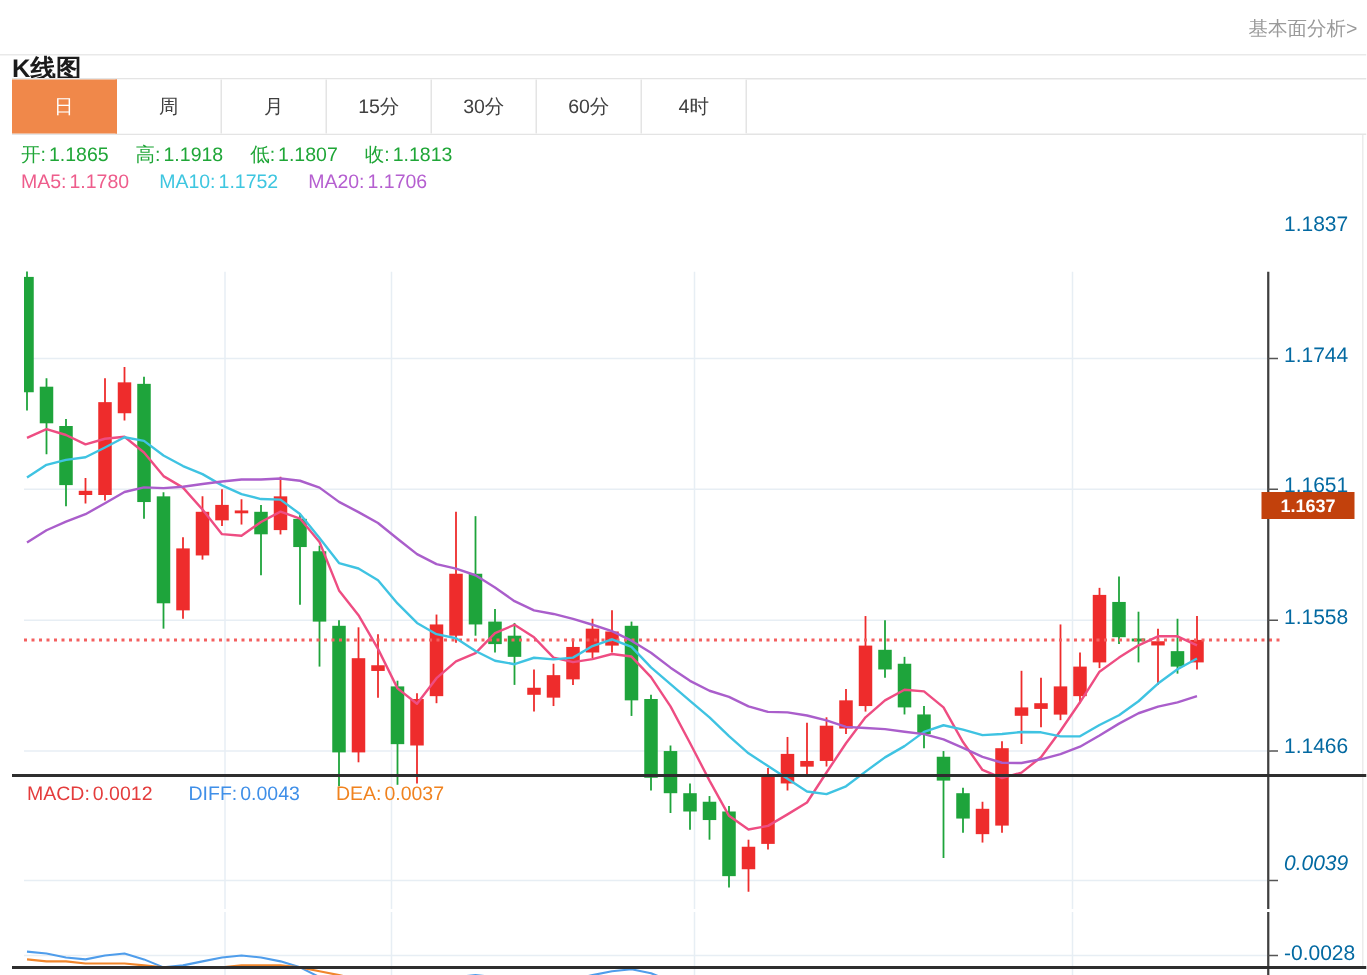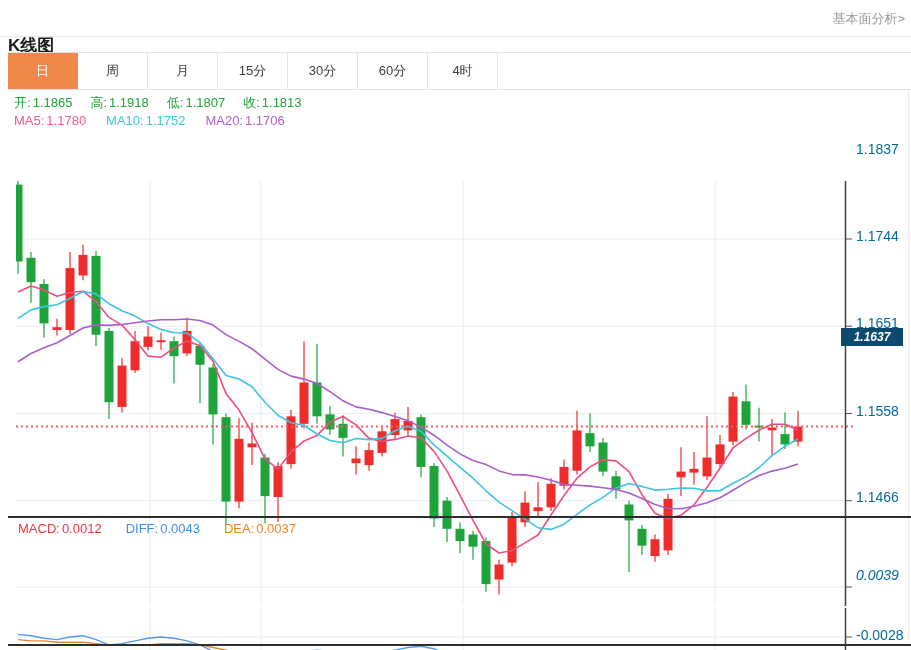--- a/index.html
+++ b/index.html
@@ -21,22 +21,22 @@
   .pane-sep{position:absolute;left:8px;top:516px;width:903px;height:2px;background:#2e2e2e;}
   .bottom-bar{position:absolute;left:8px;top:644px;width:903px;height:2px;background:#2e2e2e;}
   .legend-row{position:absolute;left:14px;z-index:6;font-size:13px;white-space:nowrap;pointer-events:none;}
   #ohlc-row{top:94px;}
   #ma-row{top:113px;}
   #macd-row{top:521px;left:18px;}
   .legend-item{display:inline-block;margin-right:18px;}
   .legend-item .lv{margin-left:2px;}
   #axis-labels{position:absolute;left:0;top:0;width:911px;height:650px;pointer-events:none;z-index:5;}
   .tick-label{position:absolute;left:843px;font-size:14px;color:#0369a1;margin-left:13px;}
-  .price-tag{position:absolute;left:841px;width:62px;height:18px;background:#0c4a6e;color:#fff;
-             font-size:12px;font-weight:bold;text-align:center;line-height:18px;z-index:7;font-style:italic;}
+  .price-tag{position:absolute;left:841px;width:62px;height:18px;background:#c2410c;color:#fff;
+             font-size:12px;font-weight:bold;text-align:center;line-height:18px;z-index:7;}
 </style>
 </head>
 <body>
 
 <div class="page-title">K线图</div>
 <a class="fund-link">基本面分析&gt;</a>
 <div class="title-divider"></div>
 
 <div class="tabbar">
     <div class="tab active">日</div>

